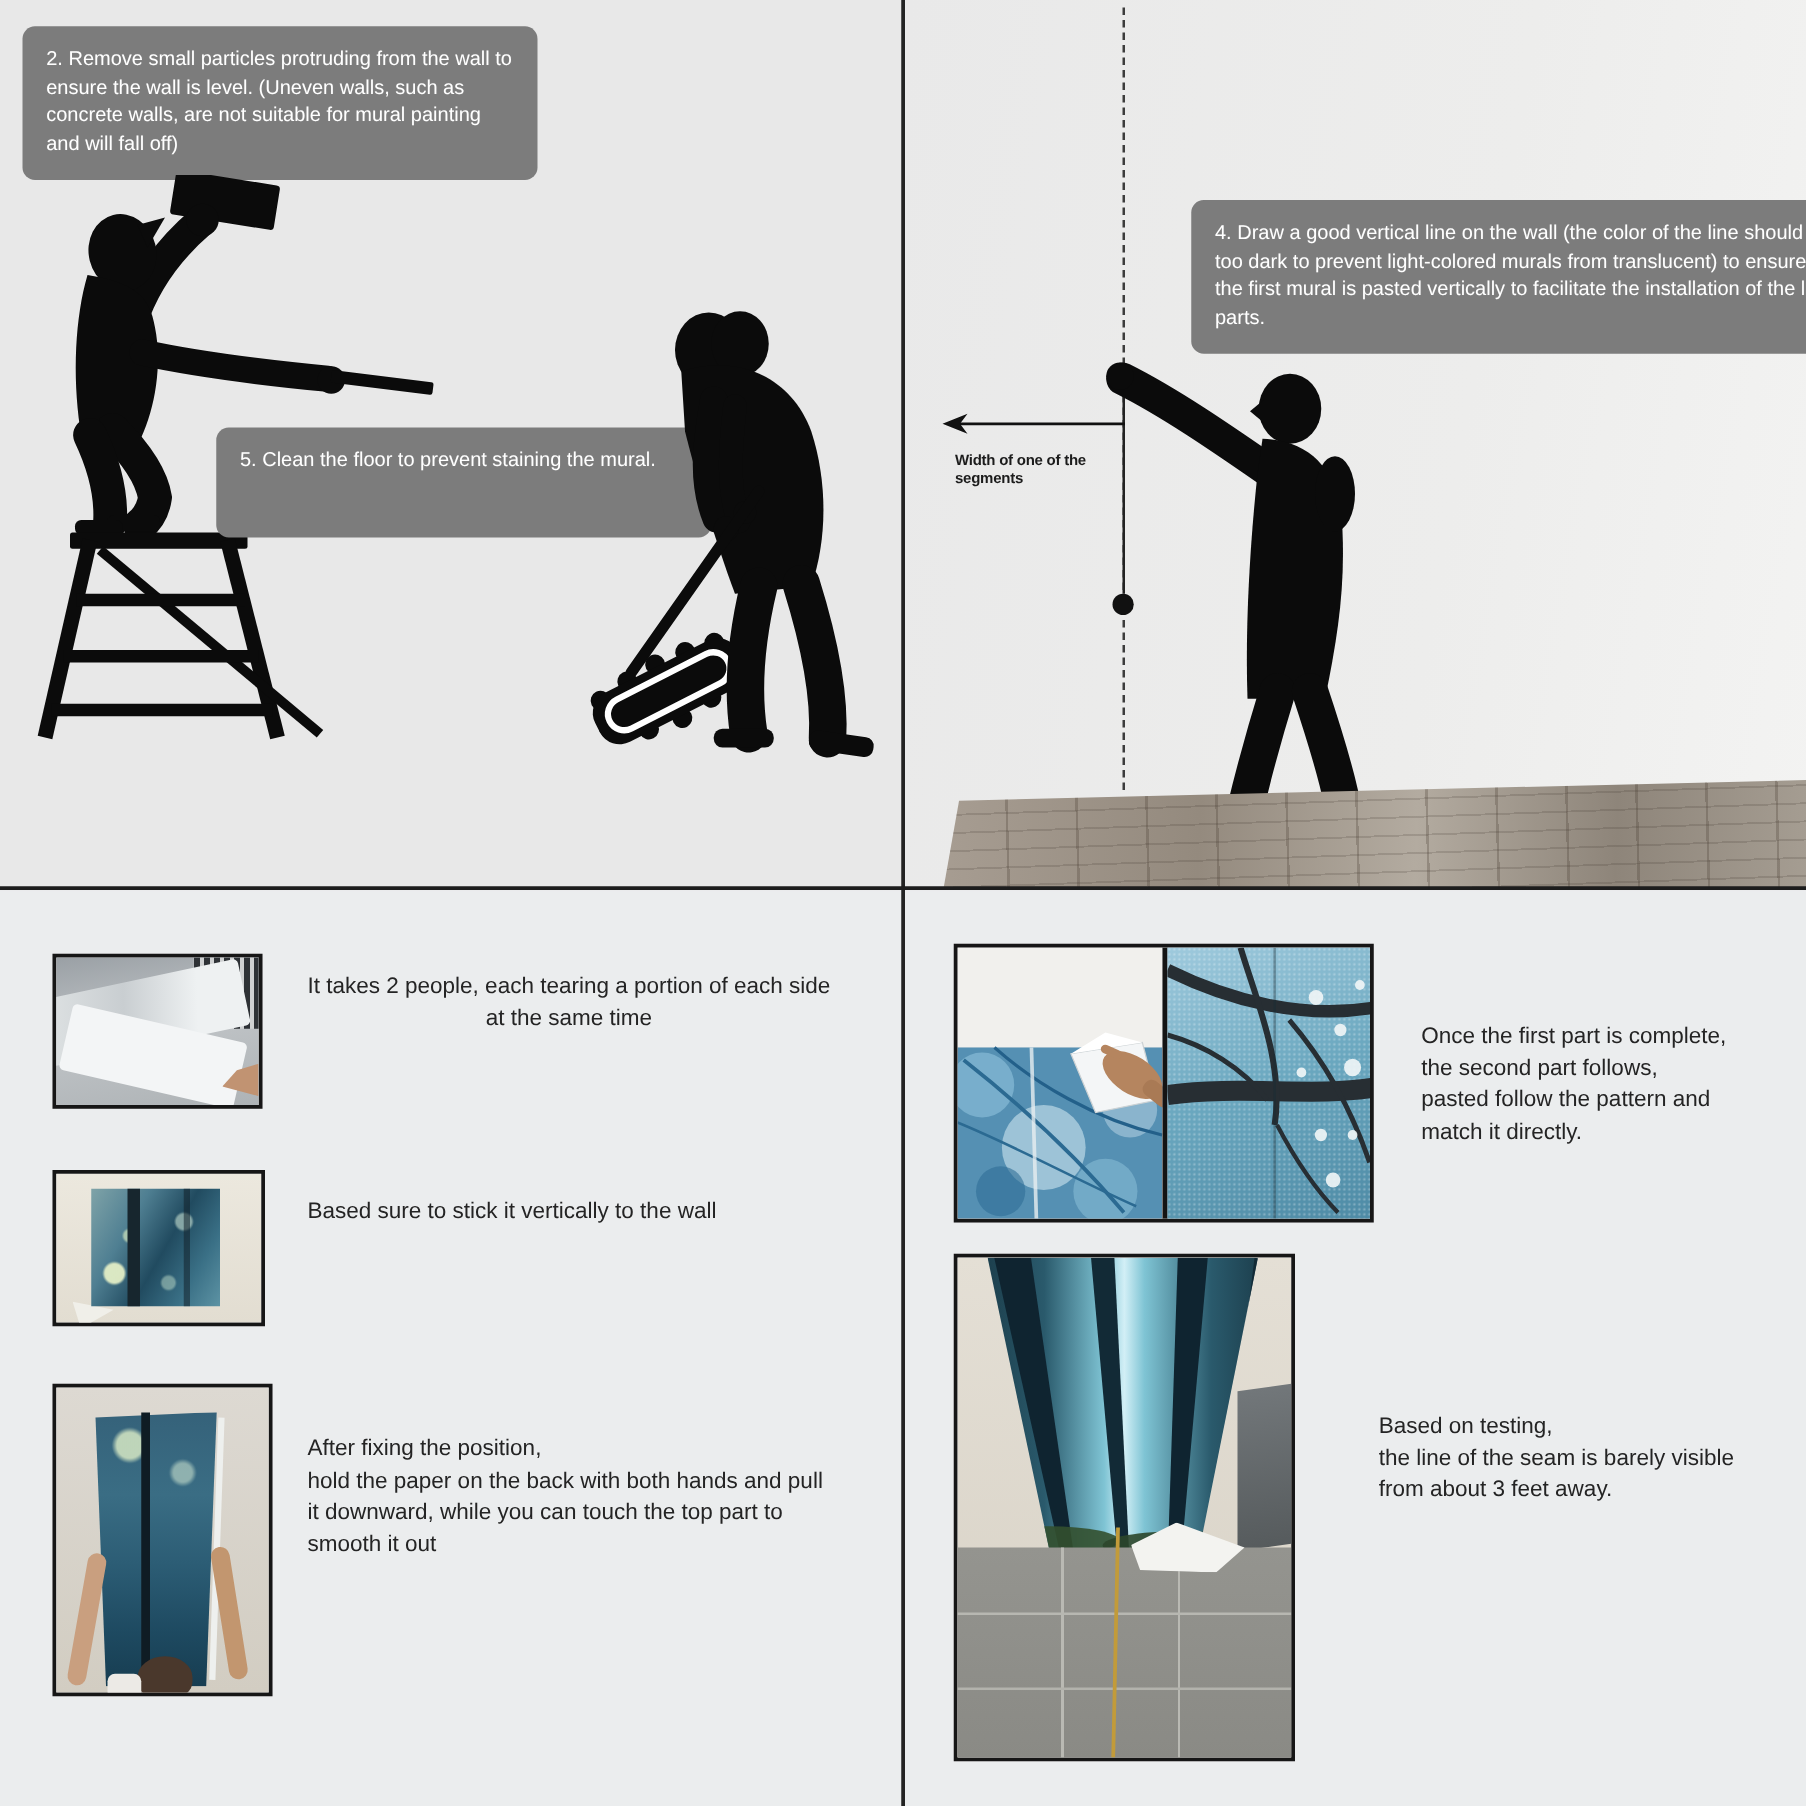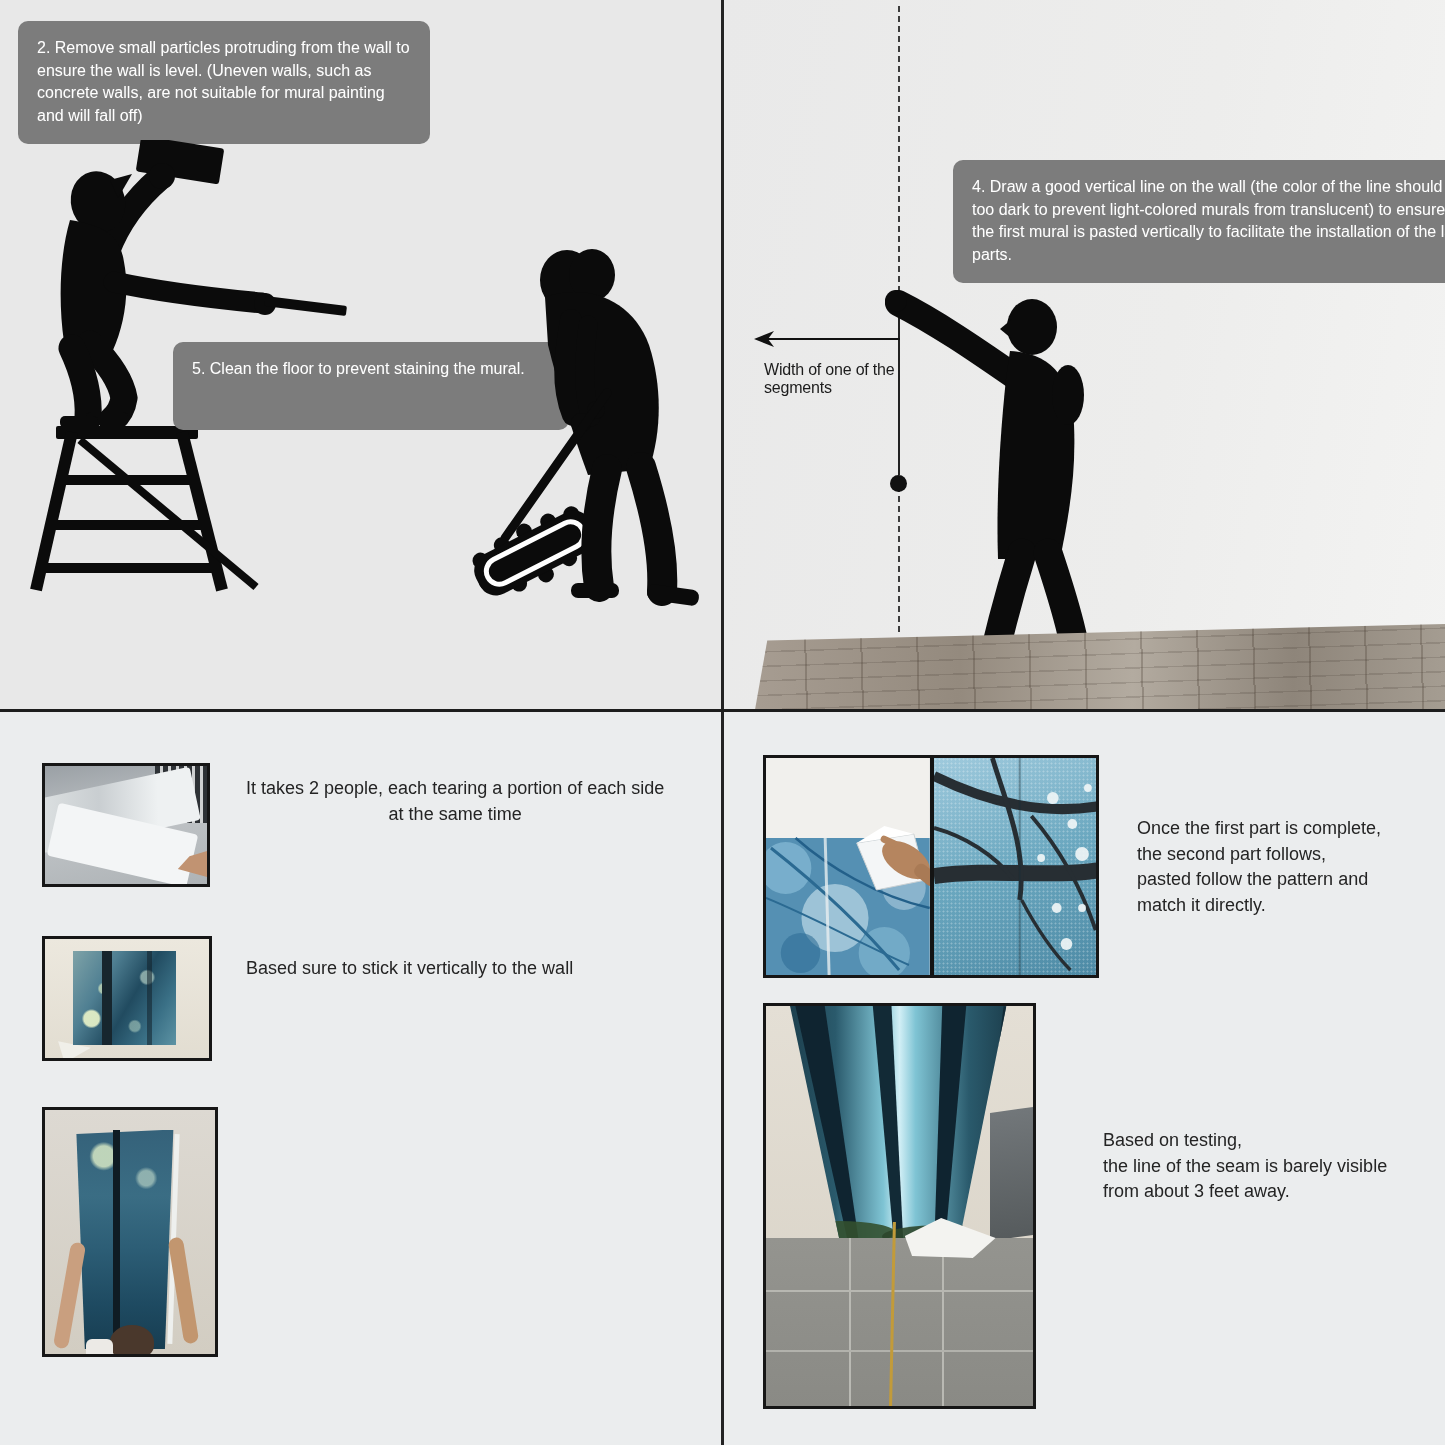--- a/index.html
+++ b/index.html
@@ -20,21 +20,21 @@
   
   .gbox{
     background:#7c7c7c;border-radius:10px;color:#ffffff;
     font-size:16px;line-height:1.42;padding:16px 19px;box-sizing:border-box;
     text-shadow:0 0 1px rgba(255,255,255,.15);
   }
   
   .step-text{
     color:#242424;font-size:18px;line-height:1.42;white-space:pre-line;
   }
-  .small-label{color:#1c1c1c;font-size:16px;font-weight:400;letter-spacing:-.2px;}
+  .small-label{color:#1c1c1c;font-size:12px;font-weight:700;letter-spacing:-.2px;}
   
   .photo{border:3px solid #161616;box-sizing:border-box;overflow:hidden;background:#ddd;}
   .ph-inner{position:absolute;inset:0;}
   
   .floor{
     left:752px;top:624px;width:693px;height:87px;
     clip-path:polygon(0.4% 100%, 2.2% 19%, 100% 0%, 100% 100%);
     background:
       repeating-linear-gradient(88.5deg, rgba(70,58,47,0) 0 54px, rgba(70,58,47,.28) 54px 56px),
       repeating-linear-gradient(178deg, rgba(255,255,255,0) 0 13px, rgba(60,50,42,.18) 13px 14.5px),
@@ -189,20 +189,24 @@
            radial-gradient(circle at 30% 12%, rgba(214,232,196,.85) 0 5%, rgba(214,232,196,0) 7%),
            radial-gradient(circle at 70% 22%, rgba(200,224,205,.6) 0 4%, rgba(200,224,205,0) 6%),
            linear-gradient(180deg,#35627a 0%,#3a6d84 30%,#2c5d75 55%,#1e4a61 80%,#173d51 100%);"></div>
     <div class="ph-inner" style="left:40%;top:8%;width:4%;height:90%;background:#0f1c24;"></div>
     <div class="ph-inner" style="left:74%;top:10%;width:3%;height:86%;background:#eef0ee;transform:rotate(2deg);"></div>
     <div class="ph-inner" style="left:10%;top:54%;width:9%;height:44%;background:#c99f7f;transform:rotate(10deg);border-radius:8px;"></div>
     <div class="ph-inner" style="left:auto;right:14%;top:52%;width:9%;height:44%;background:#c2966f;transform:rotate(-9deg);border-radius:8px;"></div>
     <div class="ph-inner" style="left:38%;top:88%;width:26%;height:14%;background:#4a382c;border-radius:50% 50% 40% 40%;"></div>
     <div class="ph-inner" style="left:24%;top:94%;width:16%;height:8%;background:#eceae6;border-radius:6px;"></div>
   </div>
+  <div class="abs step-text" style="left:246px;top:1146px;">After fixing the position,
+hold the paper on the back with both hands and pull
+it downward, while you can touch the top part to
+smooth it out</div>
 
   <div class="abs photo" style="left:763px;top:755px;width:336px;height:223px;">
 
     <div class="ph-inner" style="width:49.6%;">
       <svg width="100%" height="100%" viewBox="0 0 166 217" preserveAspectRatio="none">
         <rect x="0" y="0" width="166" height="80" fill="#f1f0ed"></rect>
         <rect x="0" y="80" width="166" height="137" fill="#5590b3"></rect>
         <circle cx="20" cy="110" r="26" fill="#8fc3dc" opacity=".6"></circle>
         <circle cx="70" cy="160" r="34" fill="#d9ecf4" opacity=".55"></circle>
         <circle cx="120" cy="195" r="26" fill="#8fc3dc" opacity=".5"></circle>

